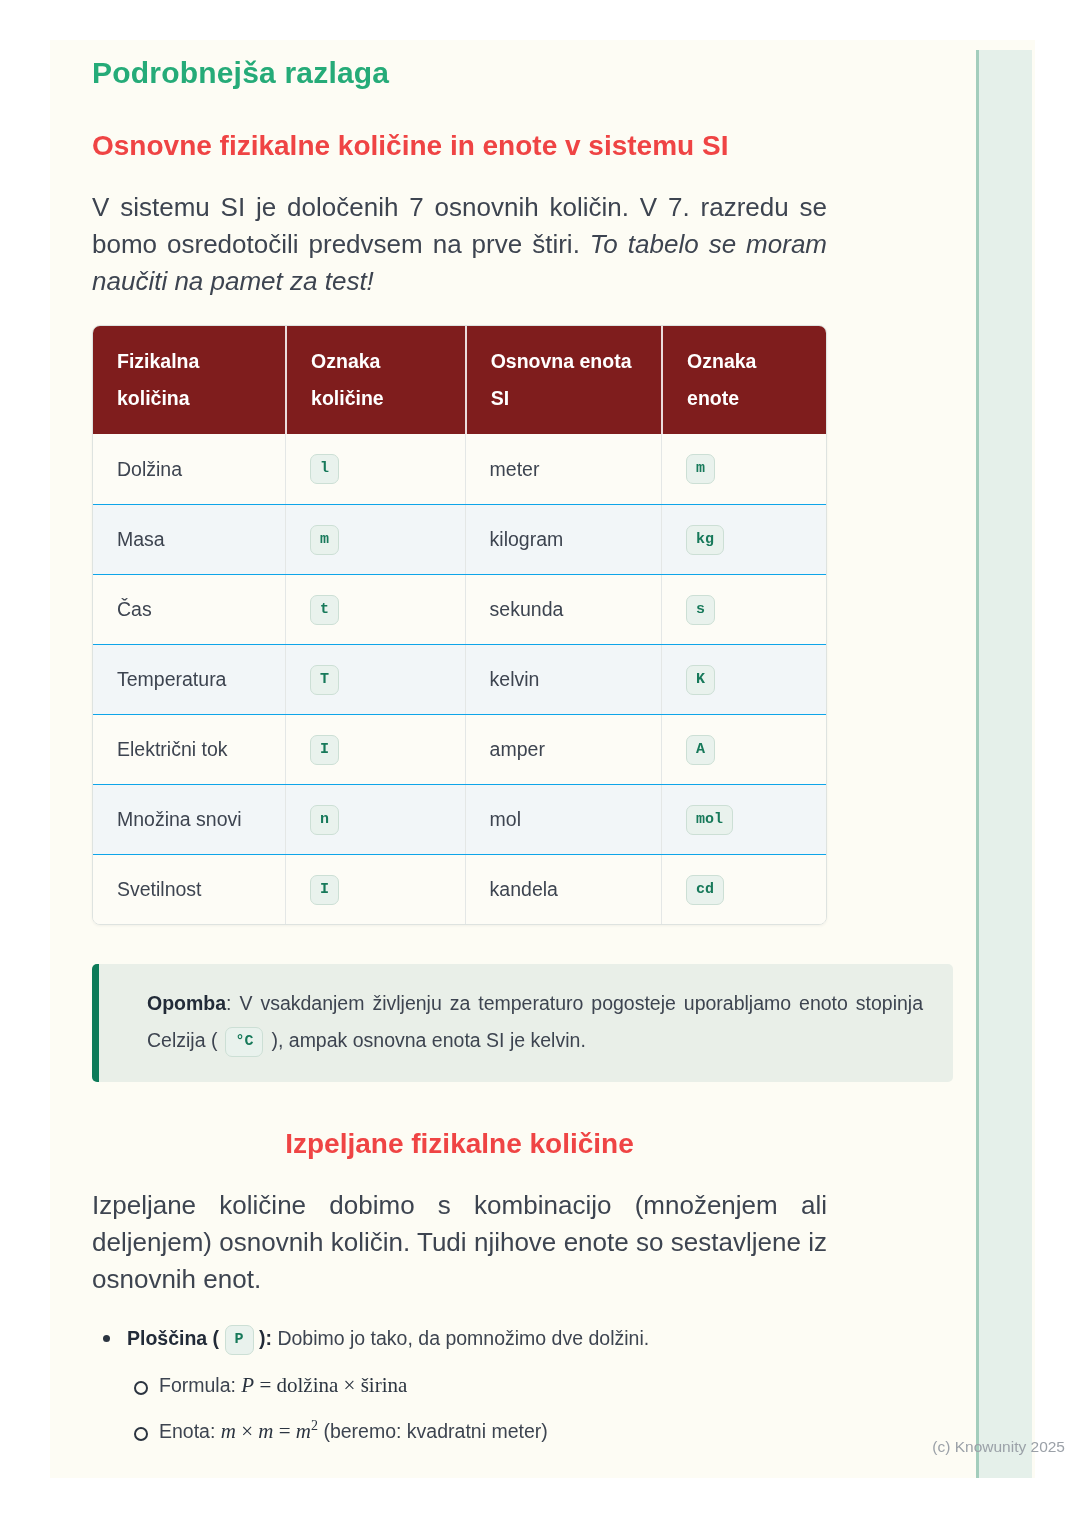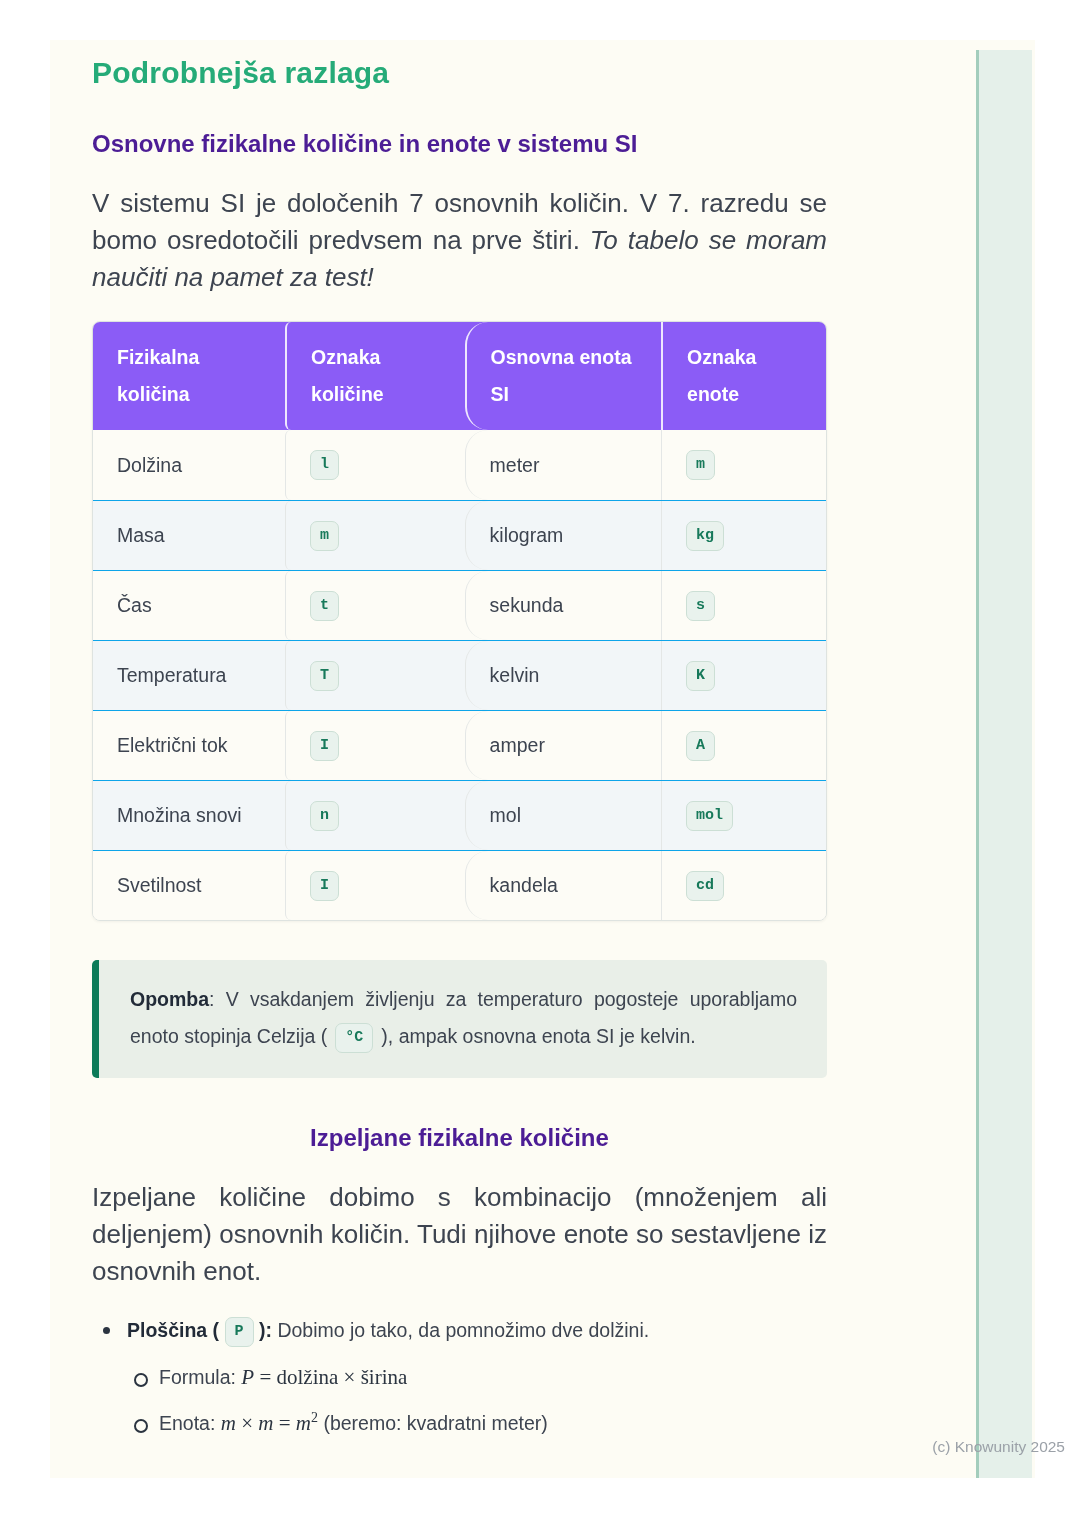--- a/index.html
+++ b/index.html
@@ -9,54 +9,54 @@
   .page { position:absolute; left:50px; top:40px; width:985px; height:1438px;
           background:#fdfcf4; }
 
   .stripe { position:absolute; left:926px; top:10px; width:56px; height:1428px;
             background:#e5f0ea; border-left:3px solid #a3cdbc; }
 
   .content { position:relative; padding:16px 0 0 42px; width:777px; }
 
   h1.title { font-size:30px; font-weight:700; color:#25ab78; letter-spacing:0.2px; }
 
-  h2.section { font-size:24px; font-weight:700; color:#4c1d95; }
+  h2.section { font-size:28px; font-weight:700; color:#ef4444; }
   h2.sec-si   { margin-top:40px; }
   h2.sec-der  { margin-top:46px;text-align:center; }
 
   p.body { margin-top:27px; width:735px; font-size:26px; line-height:37px;
            color:#3d4450; text-align:justify; }
   p.body em { font-style:italic; }
 
   
   .tablewrap { margin-top:25px; width:735px; border:1px solid #dee3e0;
                border-radius:8px; overflow:hidden;
                box-shadow:0 1px 3px rgba(0,0,0,0.05); }
-  .thead { display:flex; background:#8b5cf6; }
+  .thead { display:flex; background:#7f1d1d;justify-content:center; }
   .th { color:#ffffff; font-size:19.5px; font-weight:700; line-height:37px;
         padding:17px 18px 17px 24px; }
   .th + .th { border-left:2px solid rgba(255,255,255,0.85); }
-  .c1 { width:26.2%; } .c2 { width:24.5%;border-radius:6px; } .c3 { width:26.8%;border-radius:23px; } .c4 { width:22.5%; }
+  .c1 { width:26.2%; } .c2 { width:24.5%; } .c3 { width:26.8%; } .c4 { width:22.5%; }
   .trow { display:flex; height:70px; }
   .trow.odd  { background:#fdfcf6; }
   .trow.even { background:#f2f6f8; }
   .trow + .trow { border-top:1px solid #0ea5e9; }
   .td { display:flex; align-items:center; padding-left:24px; font-size:19.5px;
         color:#3d4450; }
   .td + .td { border-left:1px solid #e4e7e6; }
 
   .badge { display:inline-block; font-family:"Liberation Mono", monospace;
            font-size:15px; font-weight:700; color:#17795a; background:#e9f2ed;
            border:1px solid #ccdfd5; border-radius:7px; padding:5px 9px;
            line-height:18px; vertical-align:middle; }
 
   
-  .note { margin-top:39px; width:735px; background:#e9efe8;
+  .note { margin-top:39px; width:861px; background:#e9efe8;
           border-left:7px solid #0d7b59; border-radius:5px;
-          padding:21px 30px 23px 31px; }
+          padding:21px 30px 23px 48px; }
   .note p { font-size:19.5px; line-height:37px; color:#3d4450; text-align:justify; }
   .note strong { color:#222b38; font-weight:700; }
   .note .badge { margin:0 8px; }
 
   
   ul.main { list-style:none; margin-top:20px; width:740px; }
   li.main-item { position:relative; padding-left:35px; font-size:19.5px;
                  line-height:40px; color:#3d4450; margin-top:18px; }
   li.main-item::before { content:""; position:absolute; left:11px; top:17px;
                  width:7px; height:7px; border-radius:50%; background:#2b3440; }

